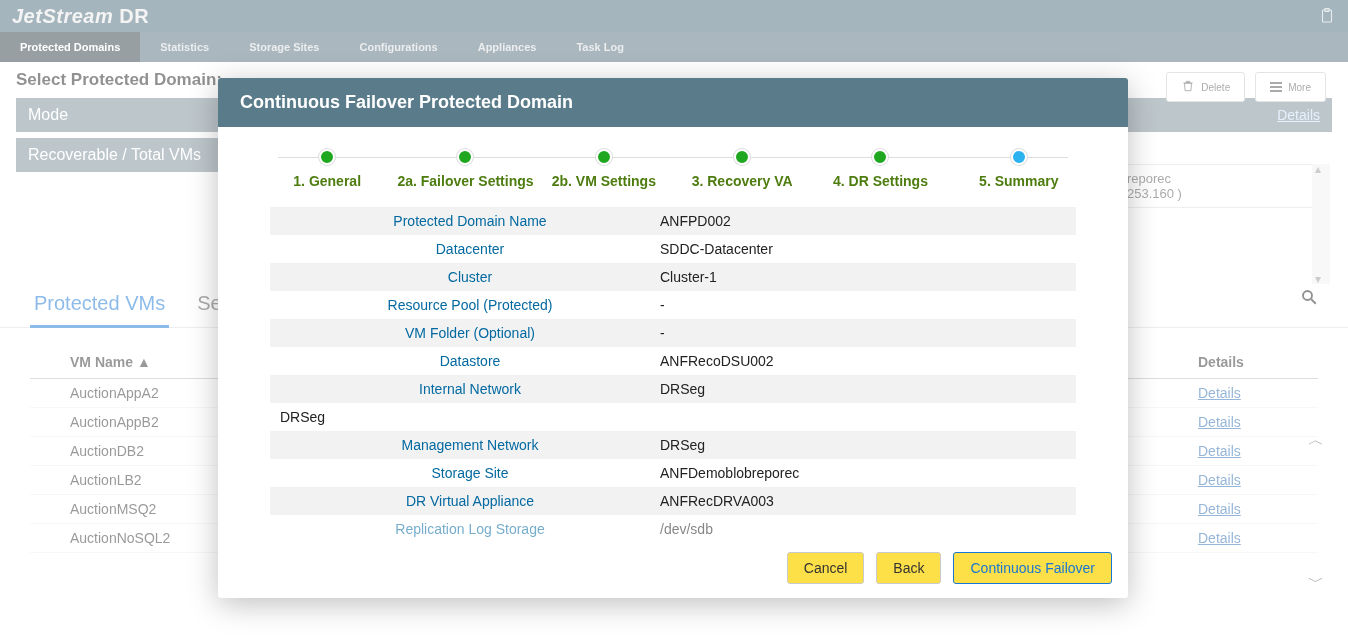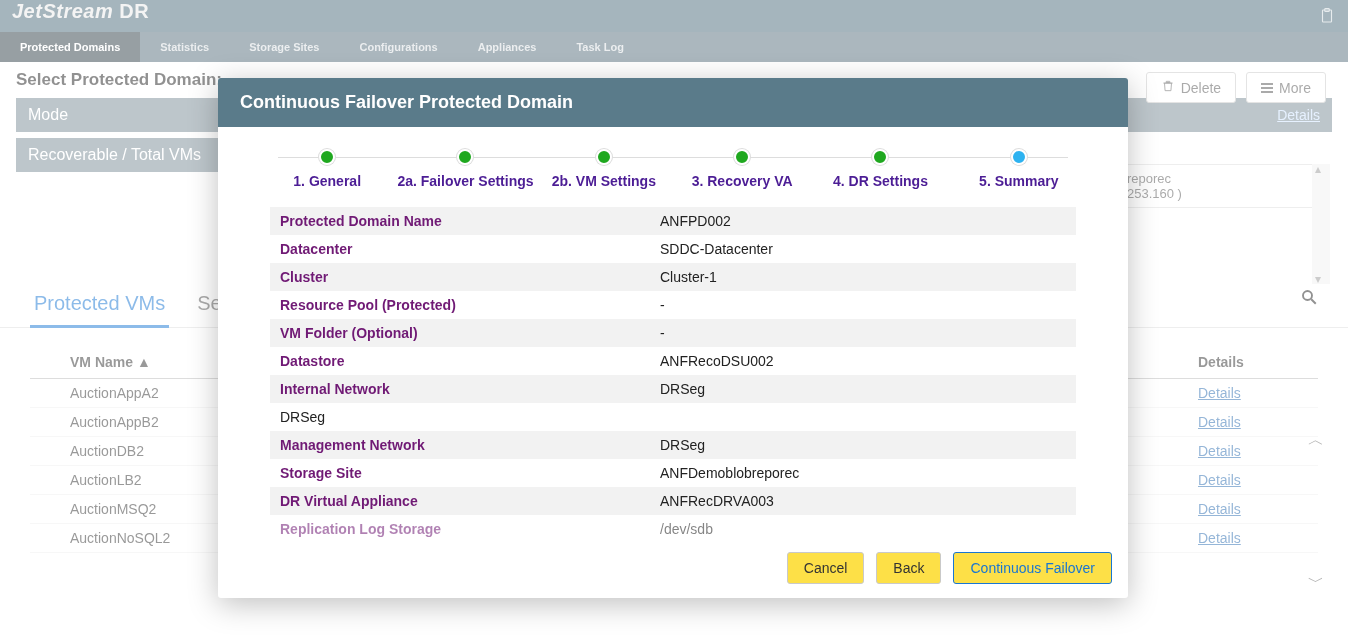--- a/index.html
+++ b/index.html
@@ -10,21 +10,21 @@
       background: #fff;
       width: 1348px;
       height: 643px;
       overflow: hidden;
       position: relative;
     }
     .header-bar {
       background: #4a6a7a;
       height: 32px;
       display: flex;
-      align-items: flex-start;
+      align-items: center;
       padding: 0 12px;
       color: #e8e8e8;
       position: relative;
     }
     .brand {
       font-size: 20px;
       font-style: italic;
       font-weight: bold;
       letter-spacing: 0.5px;
     }
@@ -64,21 +64,21 @@
     }
     .sub-header-label {
       font-size: 17px;
       font-weight: bold;
       color: #222;
     }
     .btn {
       border: 1px solid #c9c9c9;
       background: #fff;
       padding: 6px 14px;
-      font-size: 14px;
+      font-size: 10px;
       border-radius: 3px;
       color: #555;
       display: inline-flex;
       align-items: center;
       gap: 6px;
       cursor: pointer;
     }
     .btn-group { position: absolute; right: 22px; top: 72px; display: flex; gap: 10px; }
     .panel-row {
       margin: 0 16px 6px 16px;
@@ -211,21 +211,21 @@
       z-index: 0;
     }
     .step {
       display: flex;
       flex-direction: column;
       align-items: center;
       width: 140px;
       z-index: 1;
       font-weight: bold;
       font-size: 14px;
-      color: #4c1d95;
+      color: #4d7c0f;
     }
     .dot {
       width: 16px; height: 16px; border-radius: 50%;
       background: #1fa81f;
       margin-bottom: 8px;
       border: 2px solid #fff;
       box-shadow: 0 0 0 1px #ddd;
     }
     .dot.current { background: #2db2f0; }
     .modal-body {
@@ -233,21 +233,21 @@
       overflow: auto;
       padding: 8px 52px 0 52px;
       position: relative;
     }
     .kv-row {
       display: flex;
       padding: 6px 10px;
       font-size: 14px;
     }
     .kv-row:nth-child(odd) { background: #f2f2f2; }
-    .kv-key { width: 380px; font-weight: bold; color: #701a75; }
+    .kv-key { width: 380px; font-weight: normal; color: #0369a1; text-align: center; }
     .kv-val { flex: 1; color: #222; }
     .modal-footer {
       padding: 10px 16px 14px 16px;
       display: flex;
       justify-content: flex-end;
       gap: 12px;
       border-top: 0;
     }
     .mbtn {
       border: 1px solid #c9c9c9;

